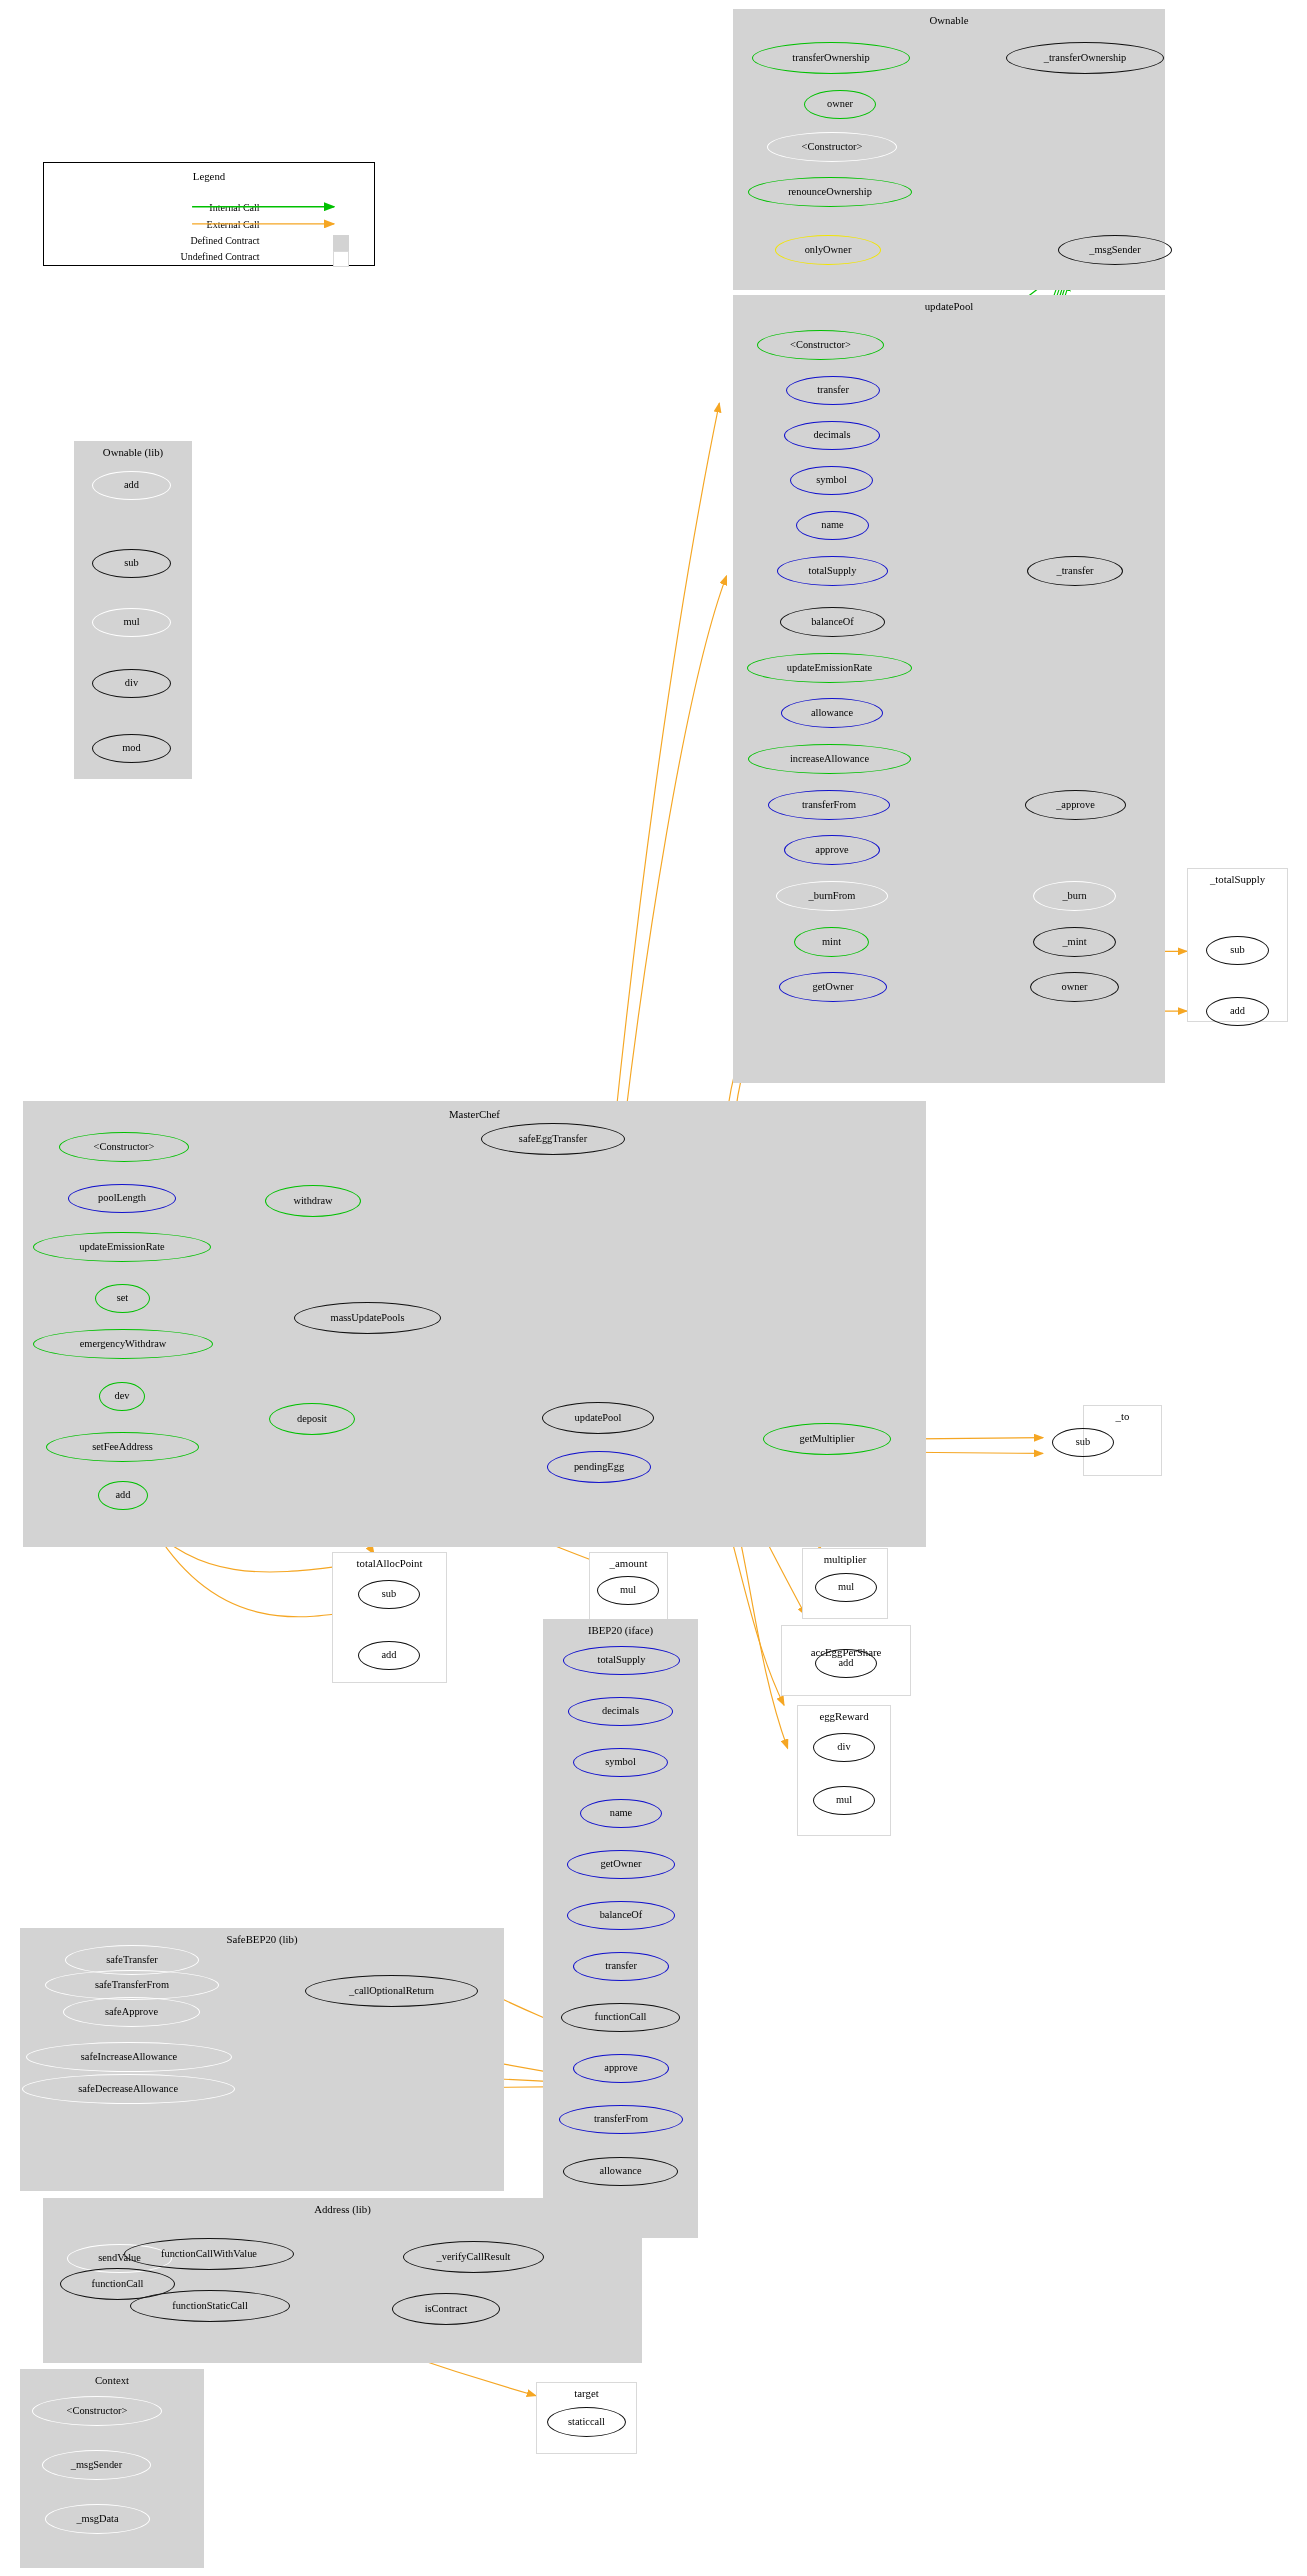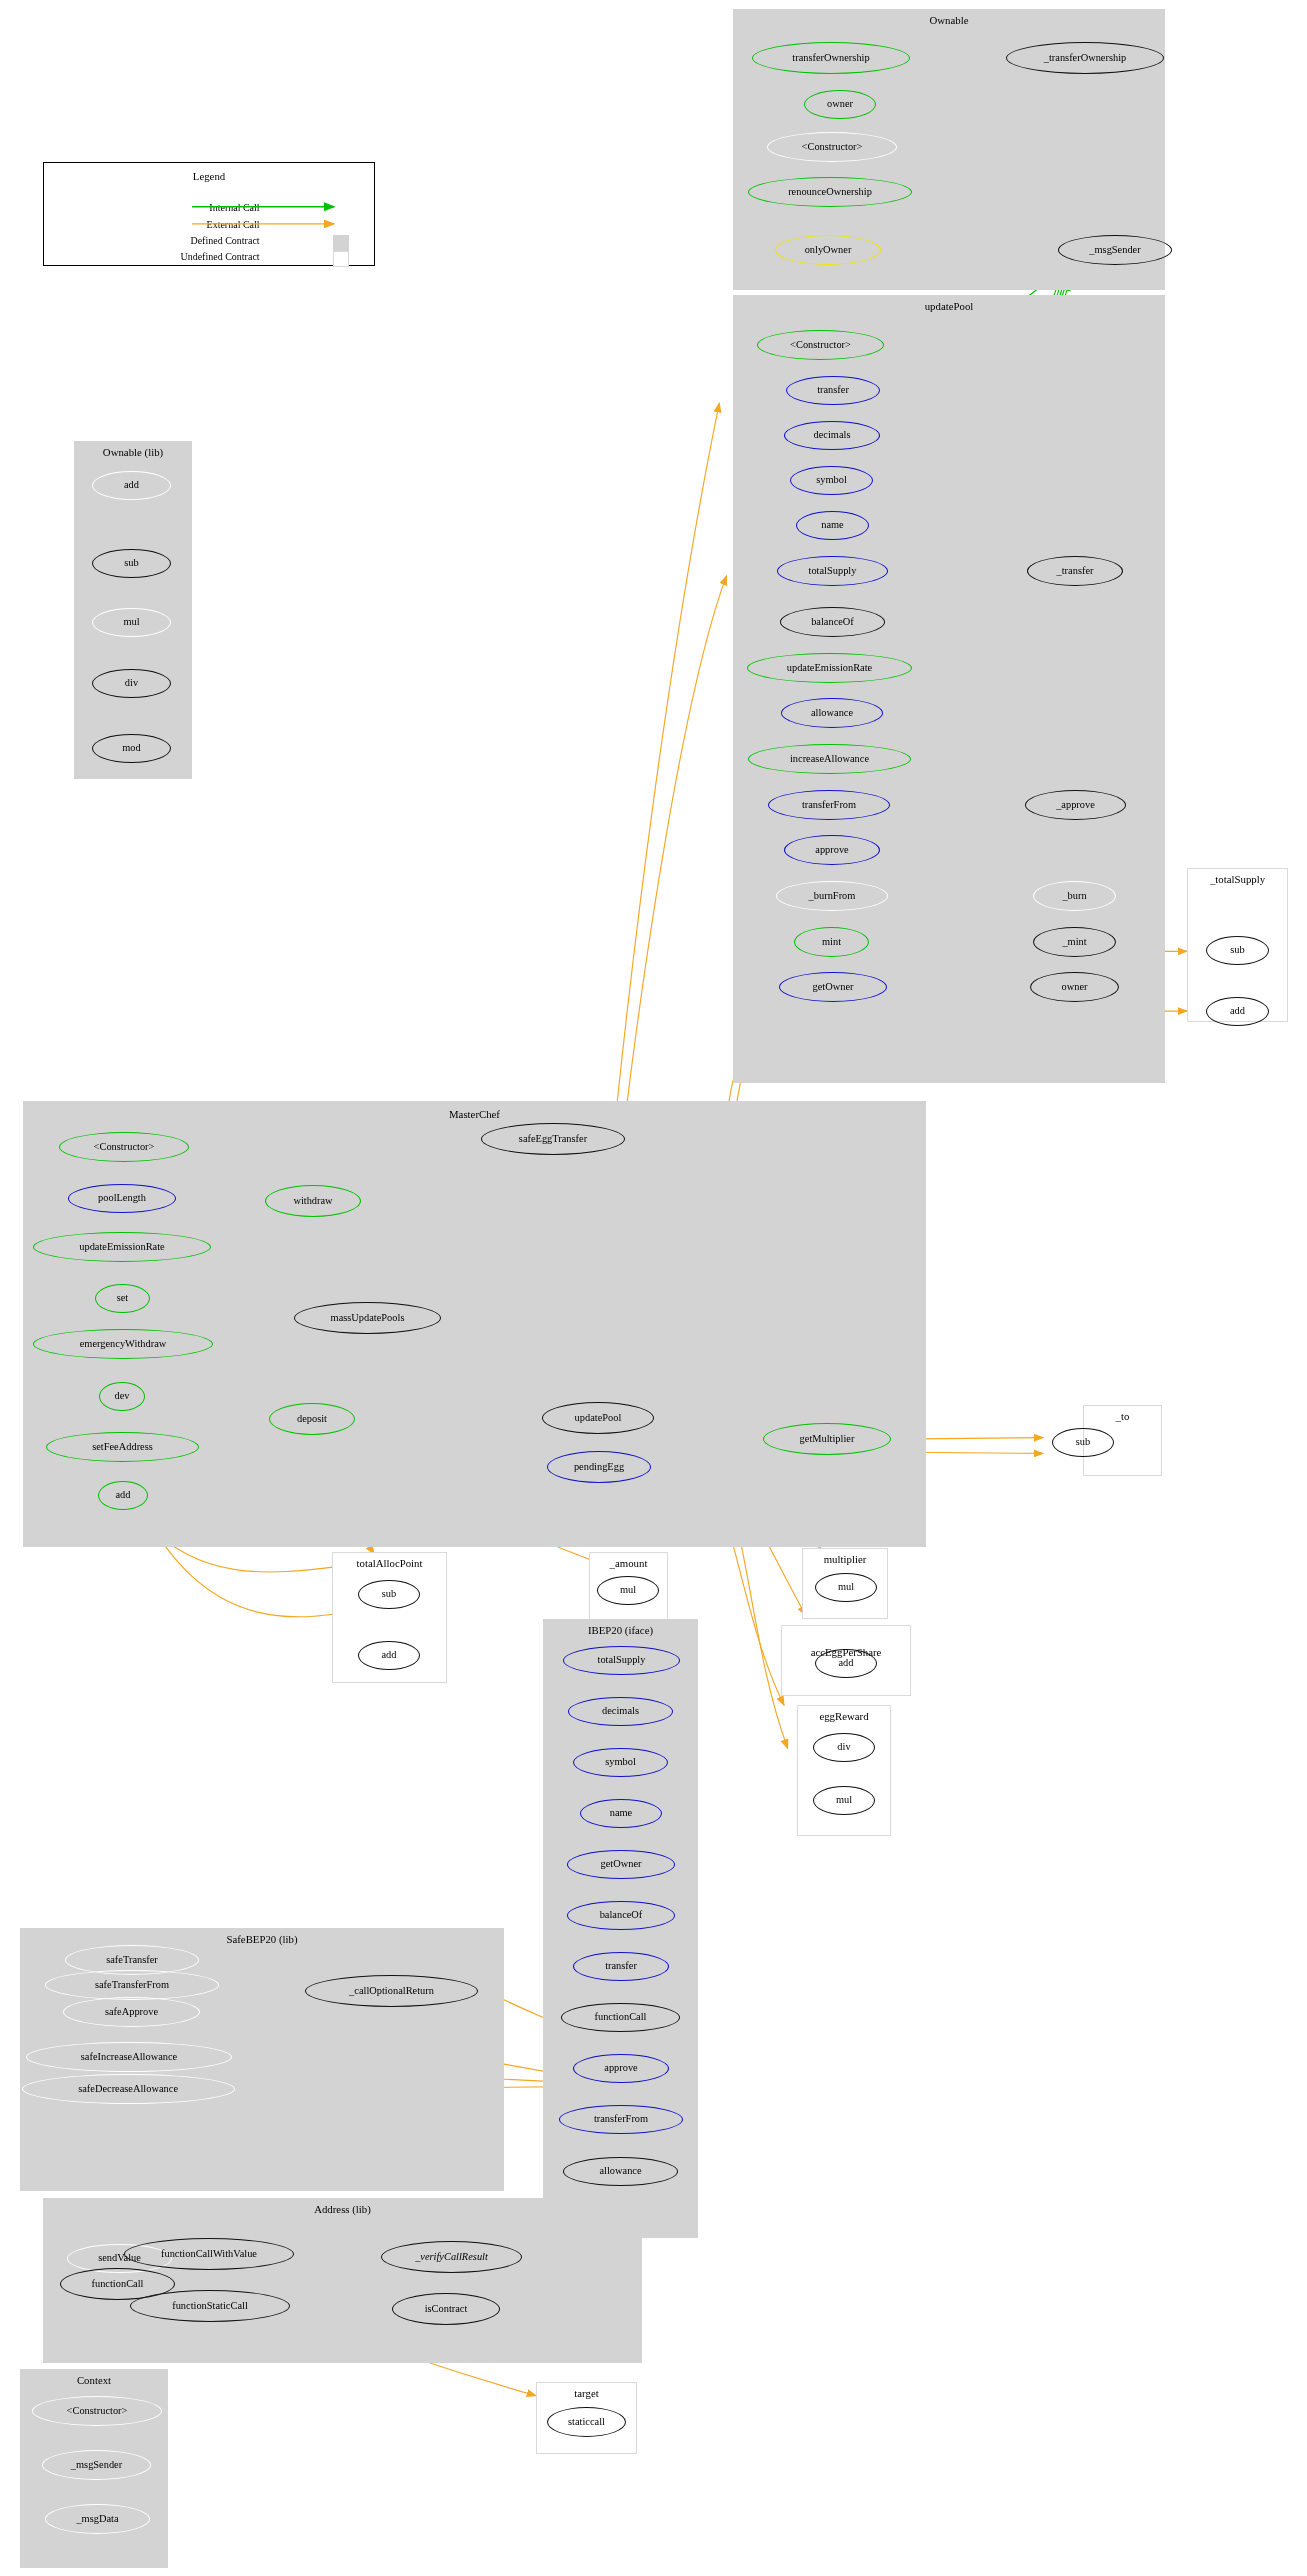--- a/index.html
+++ b/index.html
@@ -281,29 +281,29 @@
   <div class="node n-white" style="left:21.6px;top:2074px;width:213px;height:30px;">safeDecreaseAllowance</div>
   <div class="node n-black" style="left:305px;top:1975px;width:173px;height:32px;">_callOptionalReturn</div>
 
   <div class="cluster filled" style="left:43px;top:2198px;width:599px;height:165px;">
     <div class="cluster-title" style="top:4.3px;">Address  (lib)</div>
   </div>
   <div class="node n-white" style="left:67px;top:2244px;width:105px;height:29px;">sendValue</div>
   <div class="node n-black" style="left:60px;top:2268px;width:115px;height:32px;">functionCall</div>
   <div class="node n-black" style="left:124px;top:2238px;width:170px;height:32px;">functionCallWithValue</div>
   <div class="node n-black" style="left:130px;top:2290px;width:160px;height:32px;">functionStaticCall</div>
-  <div class="node n-black" style="left:381px;top:2241px;width:141px;height:32px;font-style:italic;">_verifyCallResult</div>
+  <div class="node n-black" style="left:403px;top:2241px;width:141px;height:32px;">_verifyCallResult</div>
   <div class="node n-black" style="left:392px;top:2293px;width:108px;height:32px;">isContract</div>
 
   <div class="cluster outline" style="left:536px;top:2382px;width:101px;height:72px;">
     <div class="cluster-title" style="top:4.3px;">target</div>
   </div>
   <div class="node n-black" style="left:547px;top:2407px;width:79px;height:30px;">staticcall</div>
 
-  <div class="cluster filled" style="left:20px;top:2369px;width:148px;height:199px;">
+  <div class="cluster filled" style="left:20px;top:2369px;width:184px;height:199px;">
     <div class="cluster-title" style="top:4.3px;">Context</div>
   </div>
   <div class="node n-white" style="left:32px;top:2396px;width:130px;height:30px;">&lt;Constructor&gt;</div>
   <div class="node n-white" style="left:42px;top:2450px;width:109px;height:30px;">_msgSender</div>
   <div class="node n-white" style="left:45px;top:2504px;width:105px;height:30px;">_msgData</div>
 
 </div>
 
 
 </body></html>

